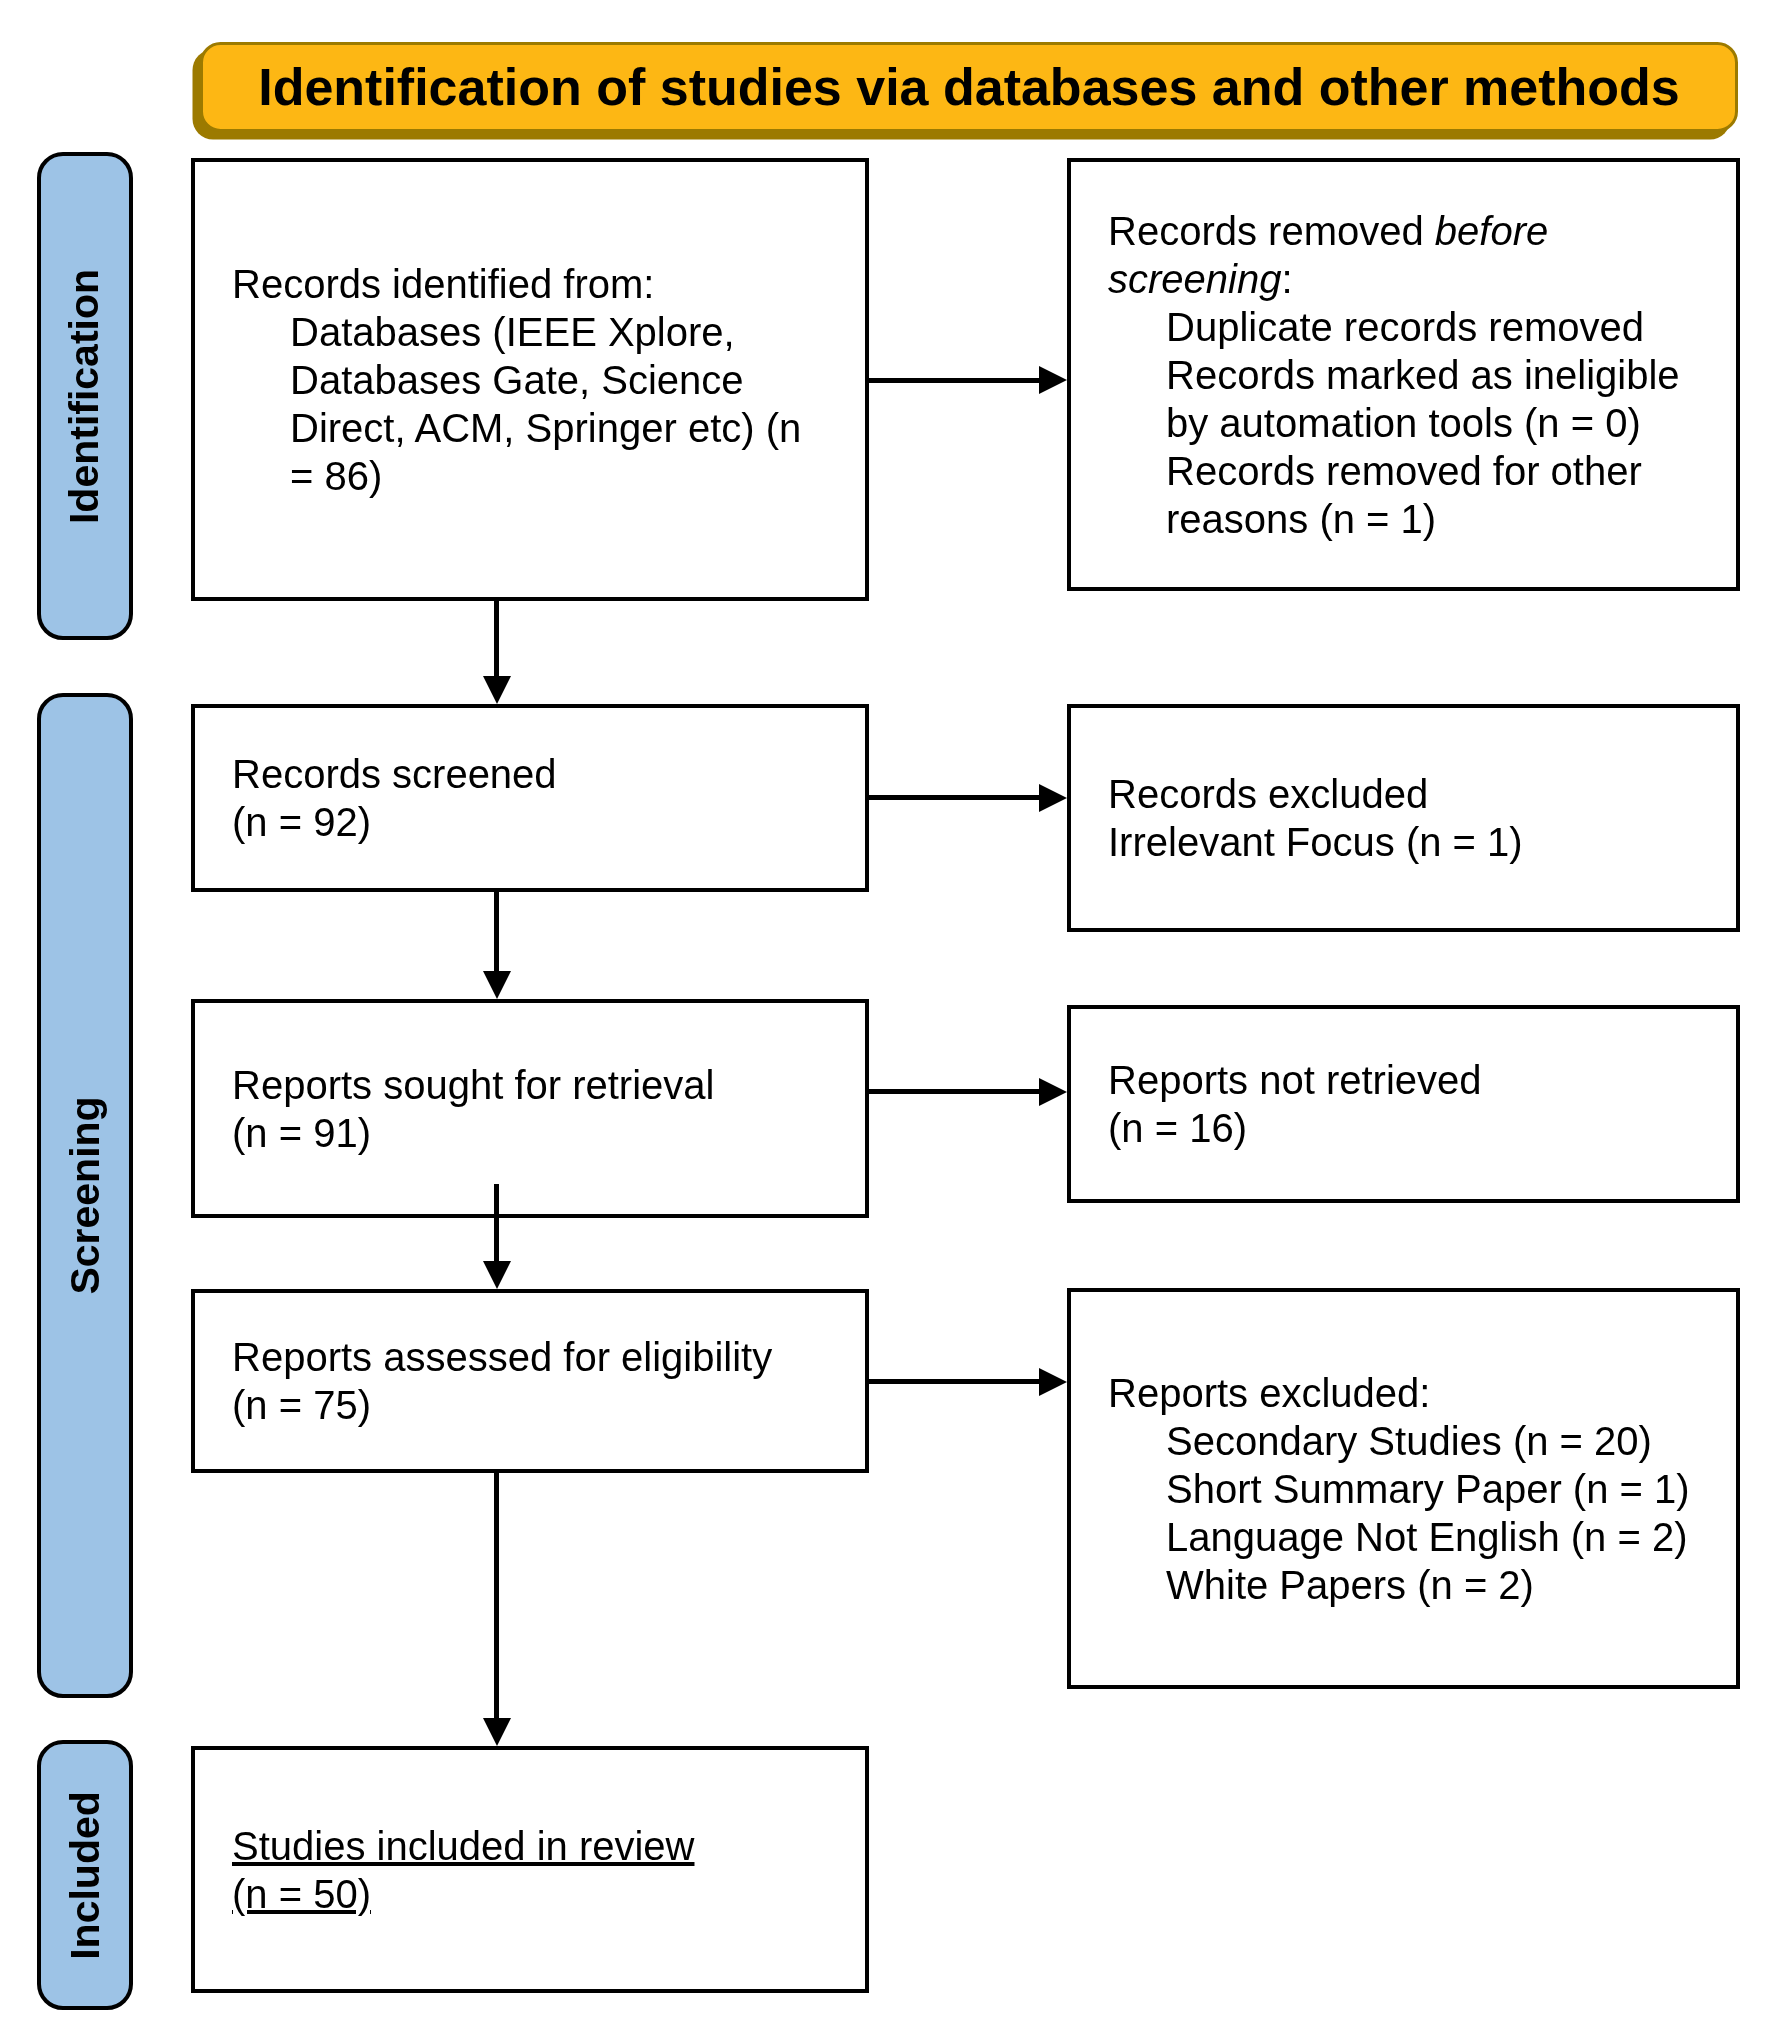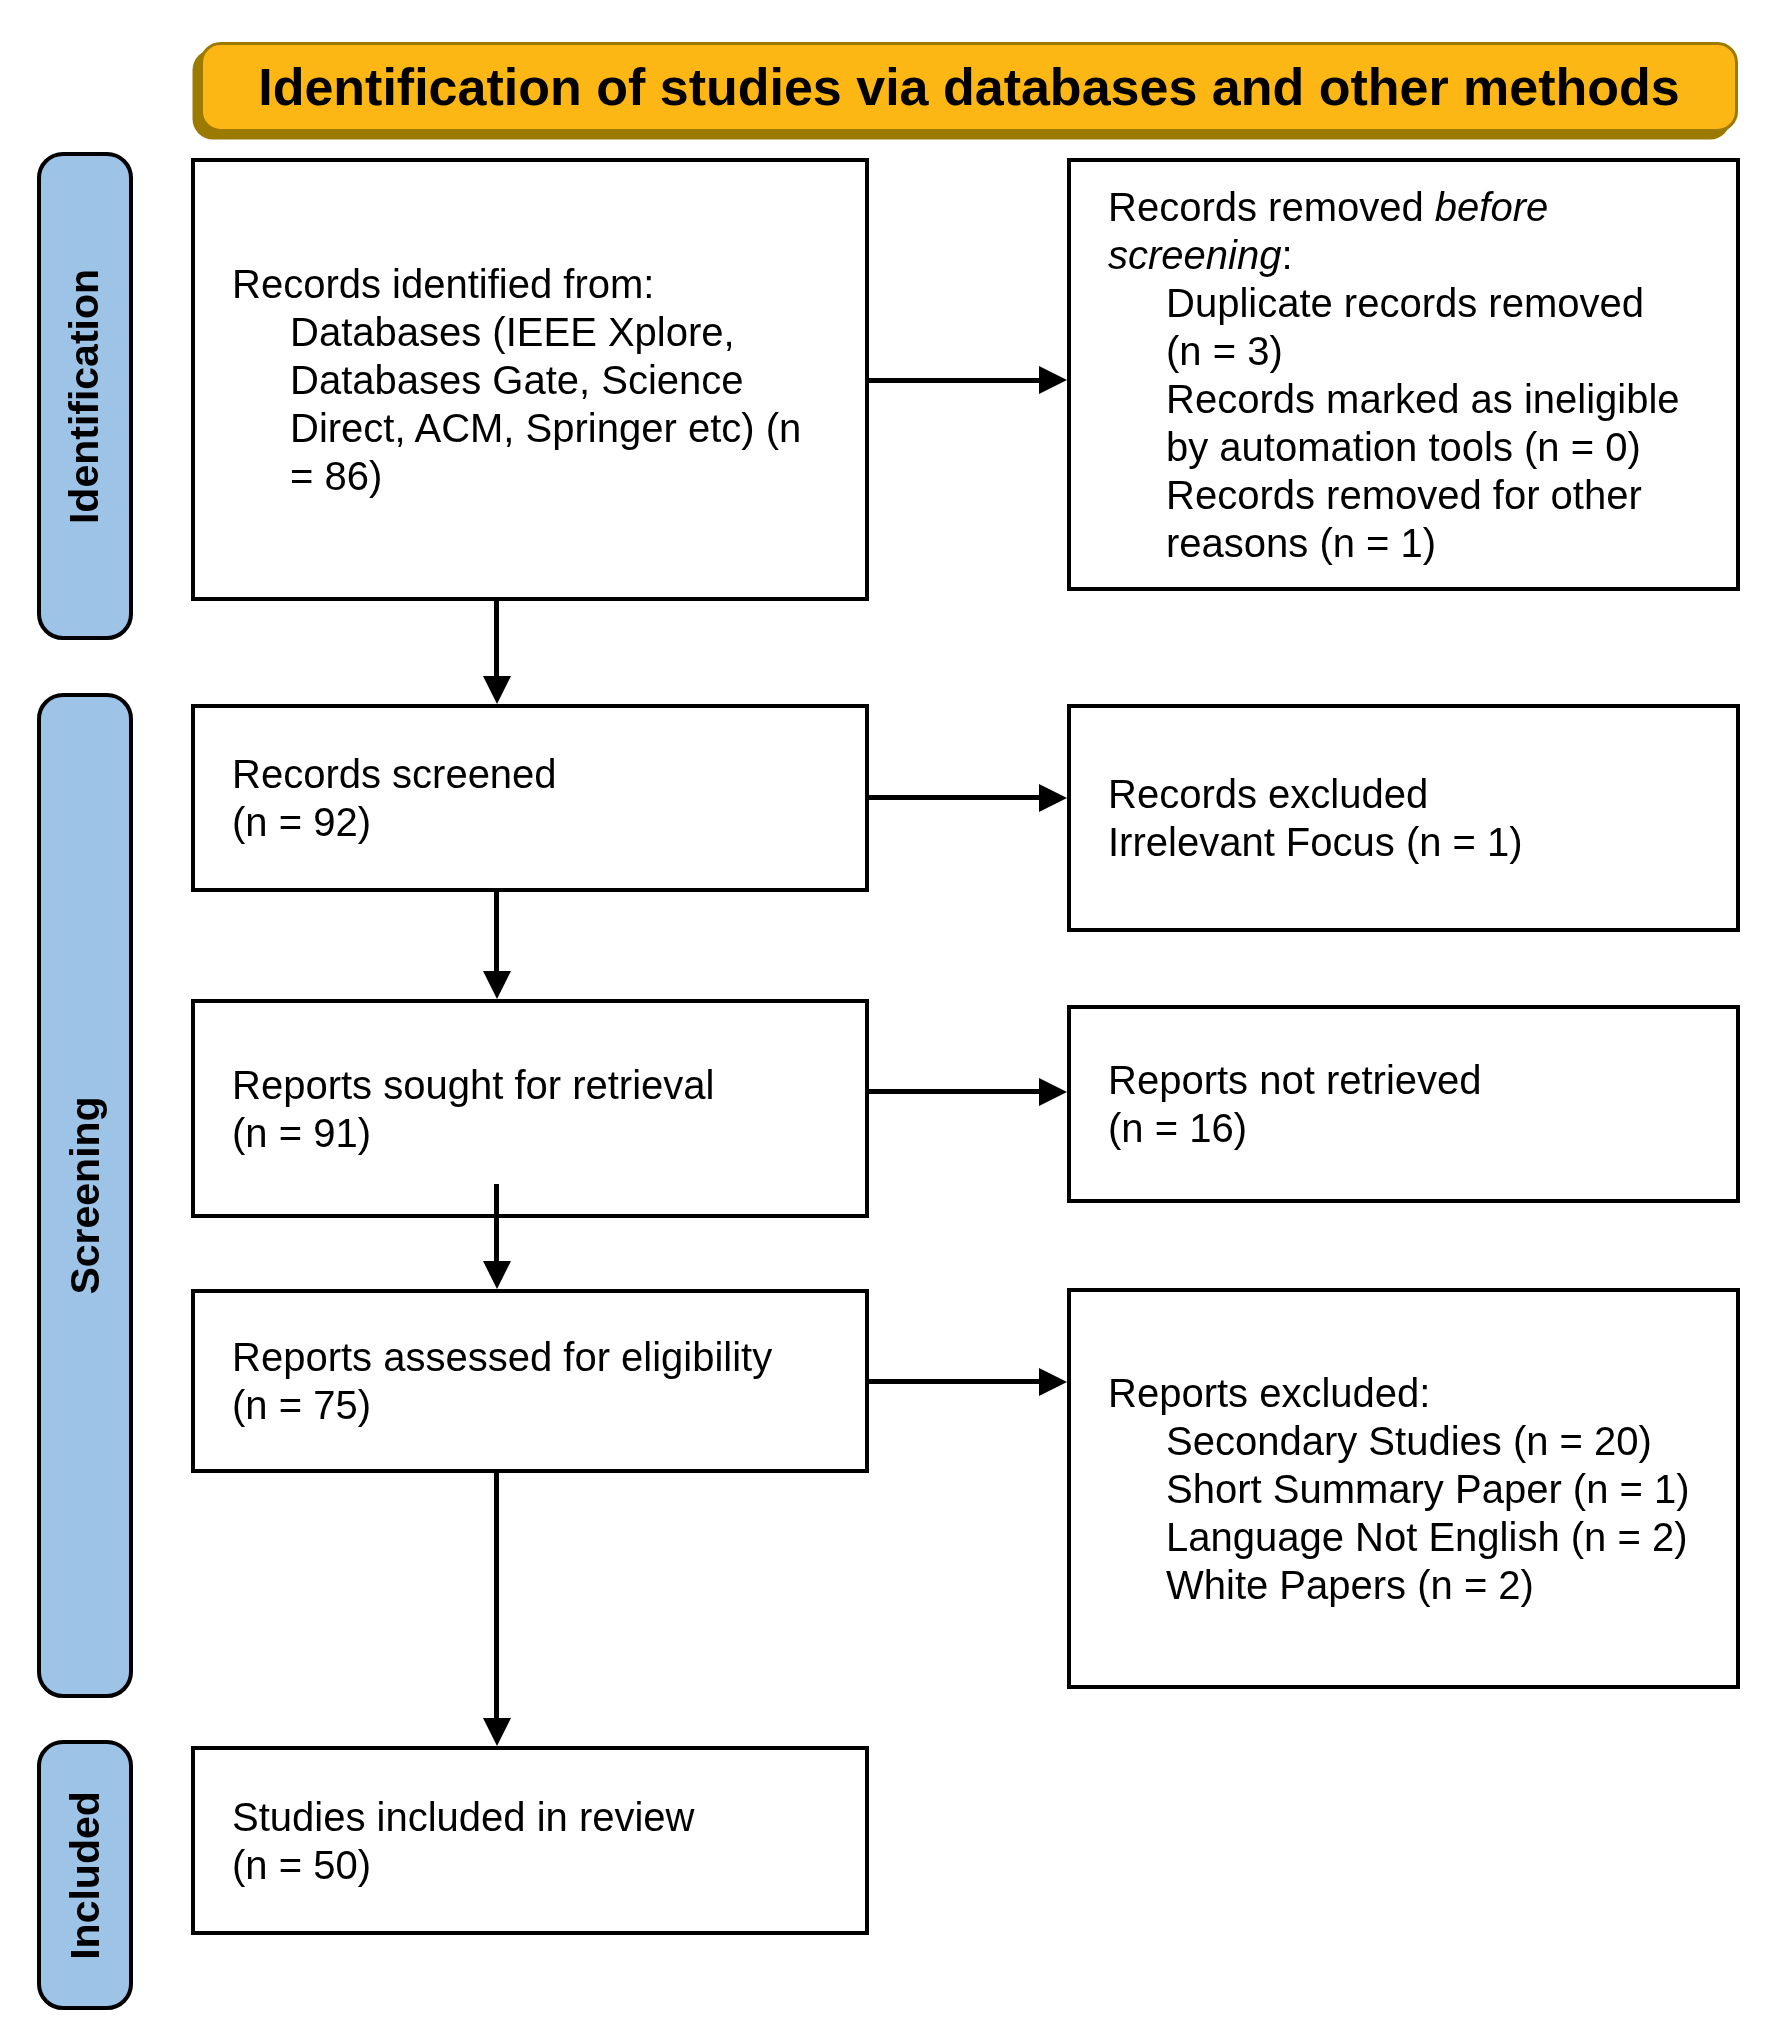--- a/index.html
+++ b/index.html
@@ -37,21 +37,21 @@
   .col-l{left:191px;width:678px;}
   .col-r{left:1067px;width:673px;}
   .b-identified{top:158px;height:443px;}
   .b-removed{top:158px;height:433px;}
   .b-screened{top:704px;height:188px;}
   .b-rec-excluded{top:704px;height:228px;}
   .b-sought{top:999px;height:219px;}
   .b-notretrieved{top:1005px;height:198px;}
   .b-assessed{top:1289px;height:184px;}
   .b-rep-excluded{top:1288px;height:401px;}
-  .b-included{top:1746px;height:189px;}
+  .b-included{top:1746px;height:247px;text-decoration:underline;}
   .ln{white-space:nowrap;}
   .sub{margin-left:58px;}
   .it{font-style:italic;}
   
   .stem-h{position:absolute;height:4.7px;background:#000;}
   .stem-v{position:absolute;width:4.7px;background:#000;}
   .head-r{position:absolute;width:0;height:0;
     border-left:28px solid #000;border-top:14px solid transparent;border-bottom:14px solid transparent;}
   .head-d{position:absolute;width:0;height:0;
     border-top:28px solid #000;border-left:14px solid transparent;border-right:14px solid transparent;}
@@ -80,21 +80,20 @@
     <div class="ln sub">Databases (IEEE Xplore,</div>
     <div class="ln sub">Databases Gate, Science</div>
     <div class="ln sub">Direct, ACM, Springer etc) (n</div>
     <div class="ln sub">= 86)</div>
   </div>
 
   <div class="box col-r b-removed">
     <div class="ln"><span>Records removed </span><span class="it">before</span></div>
     <div class="ln"><span class="it">screening</span><span>:</span></div>
     <div class="ln sub">Duplicate records removed</div>
-    <div class="ln sub">(n = 3)</div>
     <div class="ln sub">Records marked as ineligible</div>
     <div class="ln sub">by automation tools (n = 0)</div>
     <div class="ln sub">Records removed for other</div>
     <div class="ln sub">reasons (n = 1)</div>
   </div>
 
   <div class="box col-l b-screened">
     <div class="ln">Records screened</div>
     <div class="ln">(n = 92)</div>
   </div>

